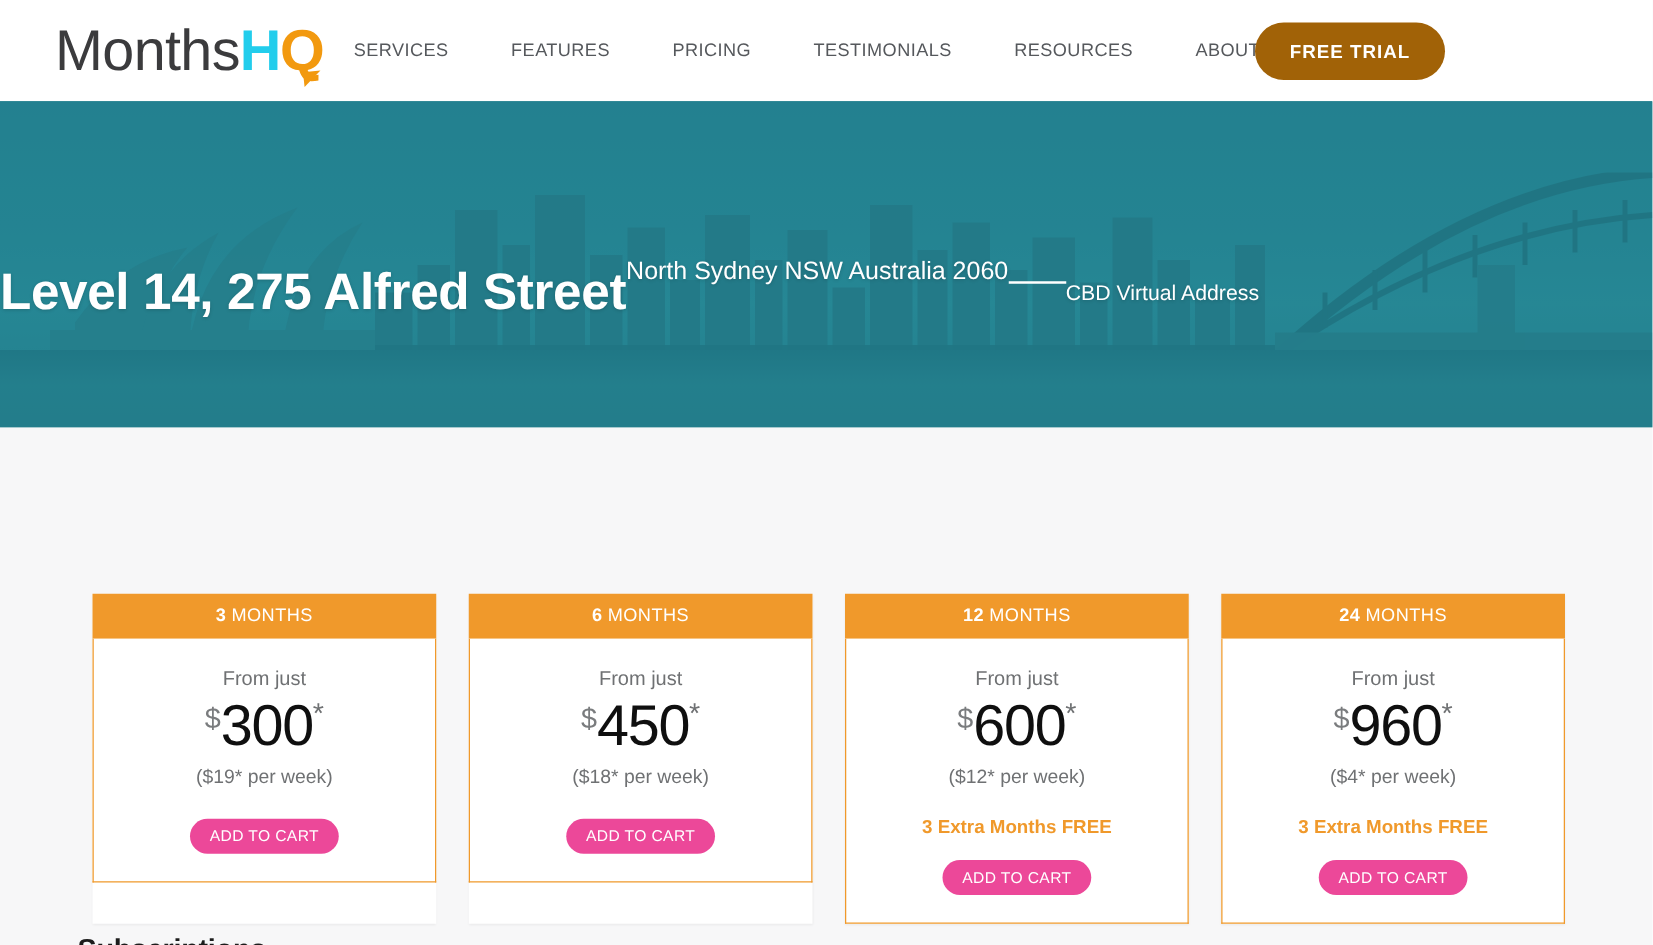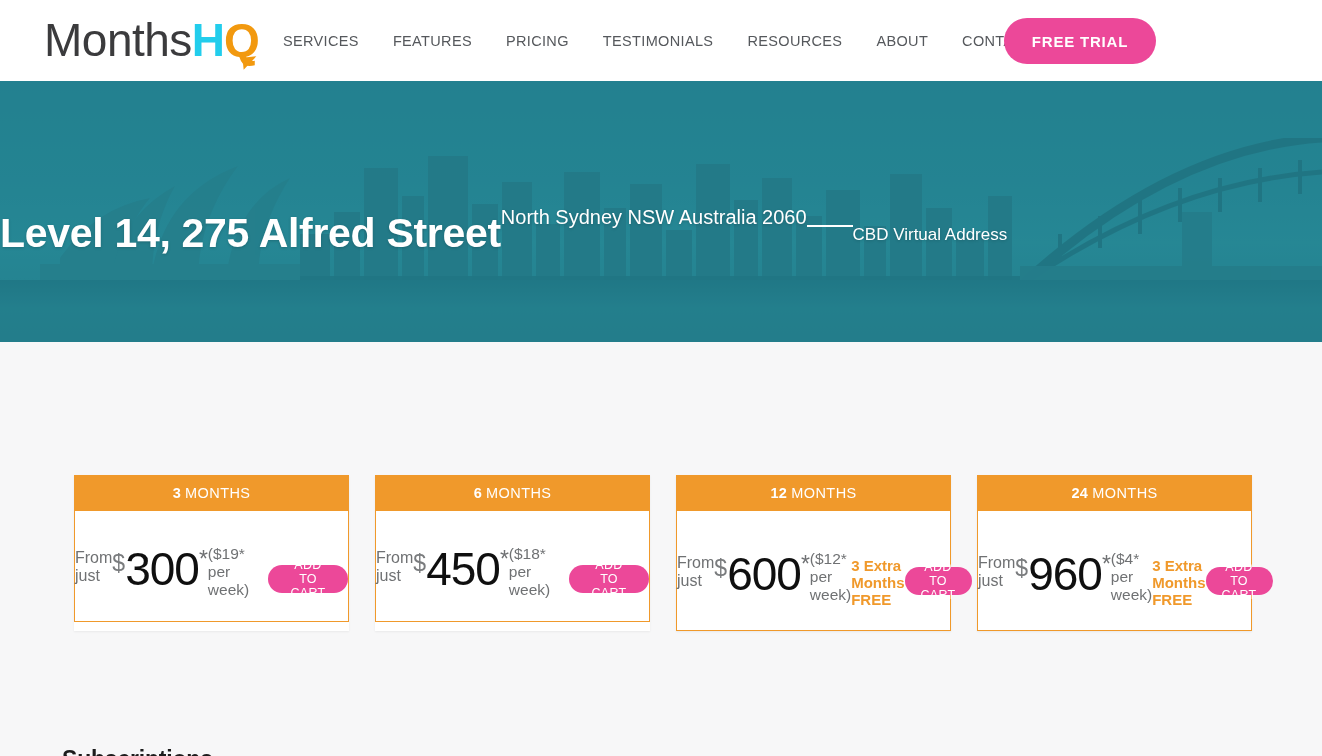--- a/index.html
+++ b/index.html
@@ -26,33 +26,33 @@
   .logo-q-tail{
     position:absolute; right:2px; bottom:-1px;
     width:0;height:0;
     border-left:14px solid #f2990f;
     border-bottom:12px solid transparent;
     transform:rotate(-6deg);
   }
 
   .main-nav{
     position:absolute; left:283px; top:33px;
-    display:flex; gap:0; align-items:center;
+    display:flex; gap:16px; align-items:center;
   }
   .main-nav a{
     color:#55585c; font-size:14.5px; letter-spacing:0.35px;
     text-decoration:none; padding:0 17px 0 0; margin-right:17px;
     white-space:nowrap;
   }
   .main-nav a:last-child{ margin-right:0; padding-right:0; }
 
   .free-trial-btn{
     position:absolute; right:166px; top:18px;
     width:152px; height:46px; border-radius:23px;
-    background:#ec4899; color:#ffffff; border:none;
+    background:#a16207; color:#ffffff; border:none;
     font-size:15px; font-weight:700; letter-spacing:0.8px;
     font-family:"Liberation Sans", sans-serif;
     cursor:pointer; display:flex; align-items:center; justify-content:center;
   }
 
   
   .hero{
     position:relative; width:1322px; height:261px; overflow:hidden;
     background:#1d7e8c;
   }
@@ -114,21 +114,21 @@
   }
   .card-header{
     height:36px; background:#f0992b; color:#ffffff;
     display:flex; align-items:center; justify-content:center;
     font-size:14.5px; letter-spacing:0.4px;
   }
   .card-header .num{ font-weight:700; margin-right:4px; }
   .card-body{
     border:1px solid #f0992b; border-top:none;
     background:#ffffff;
-    display:flex; flex-direction:row; align-items:center;
+    display:flex; flex-direction:column; align-items:center;
     padding-top:24px; padding-bottom:22px;
   }
   .card-body.tall{ padding-bottom:22px; }
   .from-just{ font-size:16px; color:#6f7173; }
   .price-row{
     margin-top:4px; display:flex; align-items:flex-start; line-height:1;
     color:#0f0f0f;
   }
   .price-dollar{ font-size:23px; color:#7a7c7e; margin-top:6px; }
   .price-amount{ font-size:46px; font-weight:400; letter-spacing:-1px; }

